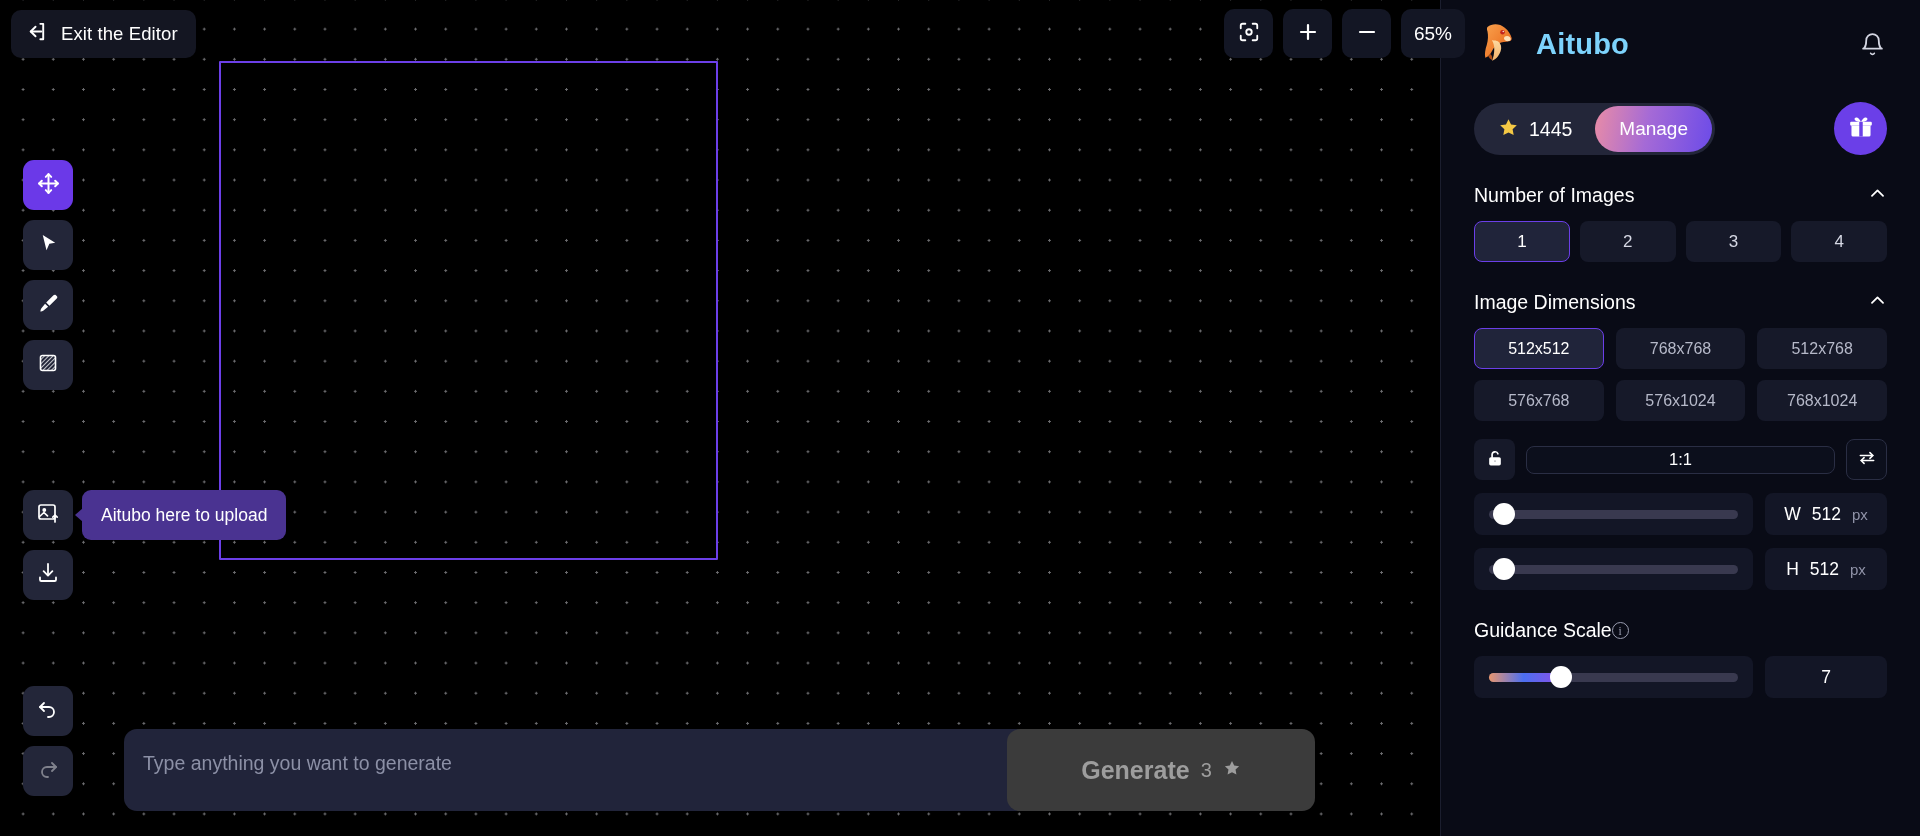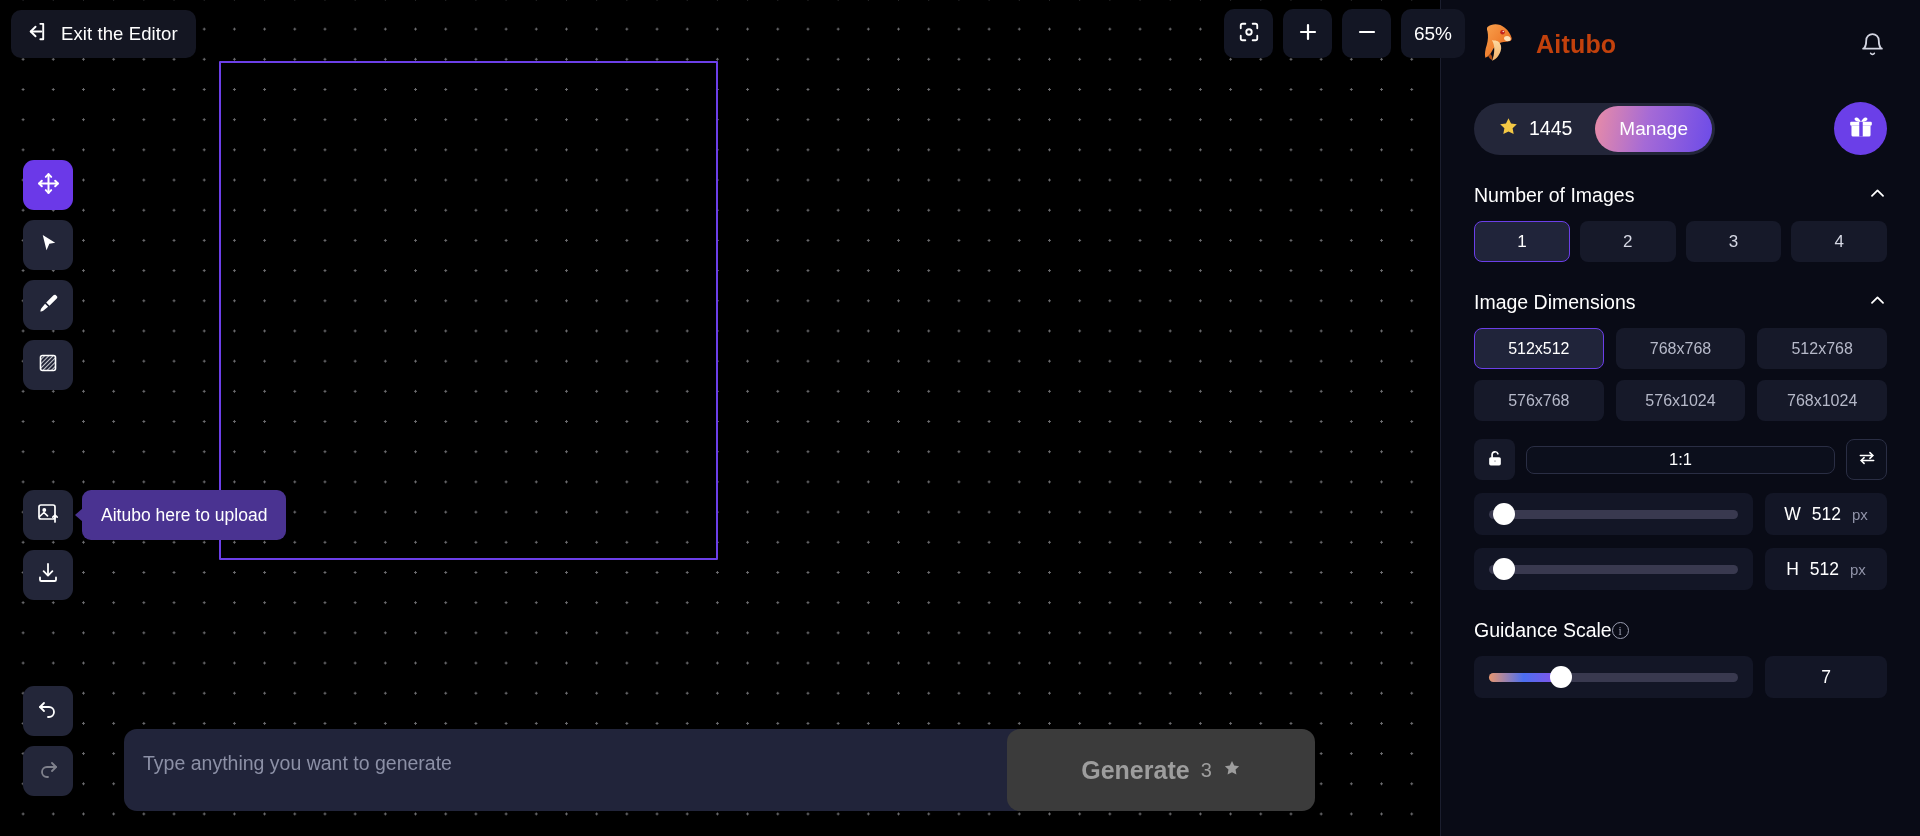--- a/index.html
+++ b/index.html
@@ -136,27 +136,27 @@
     background: #090b16;
     border-left: 1px solid #1b1e2e;
     padding: 0 33px;
     overflow: hidden;
   }
   #brand {
     display: flex; align-items: center; height: 88px;
     position: relative;
   }
   #brand .bname {
-    color: #c2410c; font-size: 25px; font-weight: bold;
+    color: #7dd3fc; font-size: 29px; font-weight: bold;
     margin-left: 14px; letter-spacing: .2px;
   }
   #bell { position: absolute; right: 2px; top: 32px; cursor: pointer; }
 
   #credits-row {
-    display: flex; align-items: center;
+    display: flex; align-items: flex-end;
     justify-content: space-between; margin-top: 14px;
   }
   #credits-pill {
     width: 241px; height: 52px;
     background: #232639;
     border-radius: 26px;
     display: flex; align-items: center;
     padding-left: 24px;
     position: relative;
   }

